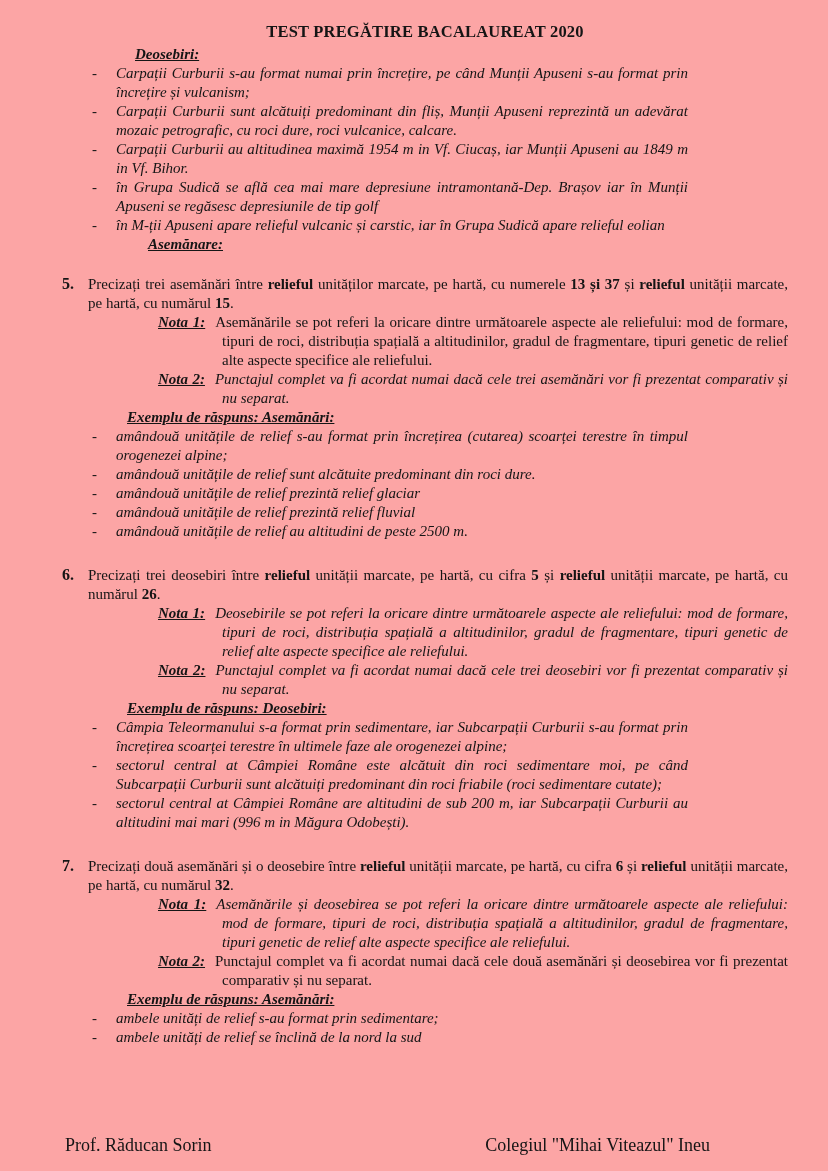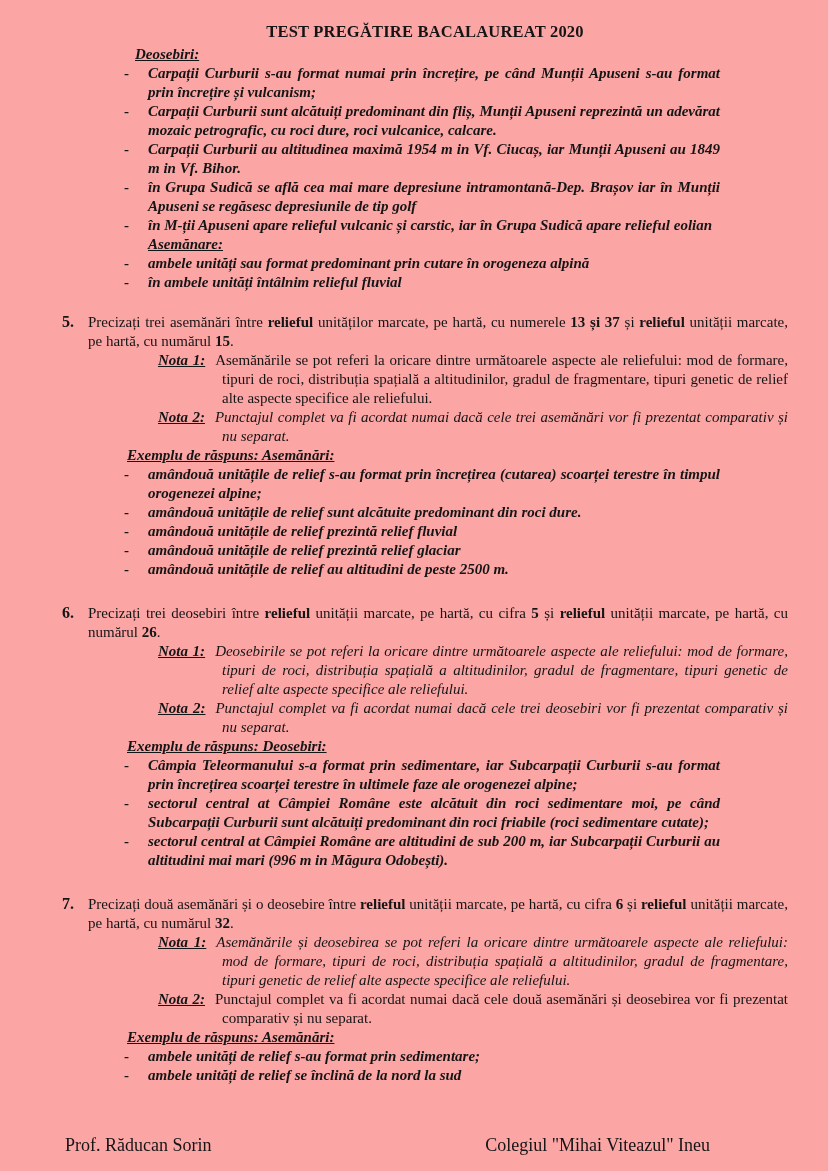--- a/index.html
+++ b/index.html
@@ -27,27 +27,26 @@
   .h-bi {
     font-weight: bold;
     font-style: italic;
     text-decoration: underline;
   }
   .sec-heading-deosebiri { margin-left: 135px; }
   .sec-heading-asemanare { margin-left: 148px; }
   .exemplu-heading { margin-left: 127px; }
 
   .blist .bitem {
-    margin-left: 120px;
+    margin-left: 88px;
     width: 572px;
     padding-left: 28px;
     text-indent: -28px;
     text-align: justify;
     font-style: italic;
-    font-weight: bold;
   }
   .dash {
     display: inline-block;
     width: 28px;
     text-indent: 4px;
     font-style: normal;
   }
   .qblock { margin-top: 20px; }
   .qhead {
     margin-left: 62px;
@@ -98,35 +97,31 @@
     <div class="bitem"><span class="dash">-</span><span>Carpații Curburii s-au format numai prin încrețire, pe când Munții Apuseni s-au format prin încrețire și vulcanism;</span></div>
     <div class="bitem"><span class="dash">-</span><span>Carpații Curburii sunt alcătuiți predominant din fliș, Munții Apuseni reprezintă un adevărat mozaic petrografic, cu roci dure, roci vulcanice, calcare.</span></div>
     <div class="bitem"><span class="dash">-</span><span>Carpații Curburii au altitudinea maximă 1954 m in Vf. Ciucaș, iar Munții Apuseni au 1849 m in Vf. Bihor.</span></div>
     <div class="bitem"><span class="dash">-</span><span>în Grupa Sudică se află cea mai mare depresiune intramontană-Dep. Brașov iar în Munții Apuseni se regăsesc depresiunile de tip golf</span></div>
     <div class="bitem"><span class="dash">-</span><span>în M-ții Apuseni apare relieful vulcanic și carstic, iar în Grupa Sudică apare relieful eolian</span></div>
   </div>
 
   <div class="sec-heading-asemanare">
     <span class="h-bi">Asemănare:</span>
   </div>
-  <div class="blist">
-    <div class="bitem"><span class="dash">-</span><span>ambele unități sau format predominant prin cutare în orogeneza alpină</span></div>
-    <div class="bitem"><span class="dash">-</span><span>în ambele unități întâlnim relieful fluvial</span></div>
-  </div>
 
   <div class="qblock">
     <div class="qhead"><span class="qnum">5.</span><span>Precizați trei asemănări între </span><span class="b">relieful</span><span> unităților marcate, pe hartă, cu numerele </span><span class="b">13 și 37</span><span> și </span><span class="b">relieful</span><span> unității marcate, pe hartă, cu numărul </span><span class="b">15</span><span>.</span></div>
     <div class="nota"><span class="h-bi nota-label">Nota 1:</span><span class="roman">Asemănările se pot referi la oricare dintre următoarele aspecte ale reliefului: mod de formare, tipuri de roci, distribuția spațială a altitudinilor, gradul de fragmentare, tipuri genetic de relief alte aspecte specifice ale reliefului.</span></div>
     <div class="nota"><span class="h-bi nota-label">Nota 2:</span><span>Punctajul complet va fi acordat numai dacă cele trei asemănări vor fi prezentat comparativ și nu separat.</span></div>
     <div class="exemplu-heading"><span class="h-bi">Exemplu de răspuns: Asemănări:</span></div>
     <div class="blist">
       <div class="bitem"><span class="dash">-</span><span>amândouă unitățile de relief s-au format prin încrețirea (cutarea) scoarței terestre în timpul orogenezei alpine;</span></div>
       <div class="bitem"><span class="dash">-</span><span>amândouă unitățile de relief sunt alcătuite predominant din roci dure.</span></div>
+      <div class="bitem"><span class="dash">-</span><span>amândouă unitățile de relief prezintă relief glaciar</span></div>
       <div class="bitem"><span class="dash">-</span><span>amândouă unitățile de relief prezintă relief fluvial</span></div>
-      <div class="bitem"><span class="dash">-</span><span>amândouă unitățile de relief prezintă relief glaciar</span></div>
       <div class="bitem"><span class="dash">-</span><span>amândouă unitățile de relief au altitudini de peste 2500 m.</span></div>
     </div>
   </div>
 
   <div class="qblock" style="margin-top:24px;">
     <div class="qhead"><span class="qnum">6.</span><span>Precizați trei deosebiri între </span><span class="b">relieful</span><span> unității marcate, pe hartă, cu cifra </span><span class="b">5</span><span> și </span><span class="b">relieful</span><span> unității marcate, pe hartă, cu numărul </span><span class="b">26</span><span>.</span></div>
     <div class="nota"><span class="h-bi nota-label">Nota 1:</span><span>Deosebirile se pot referi la oricare dintre următoarele aspecte ale reliefului: mod de formare, tipuri de roci, distribuția spațială a altitudinilor, gradul de fragmentare, tipuri genetic de relief alte aspecte specifice ale reliefului.</span></div>
     <div class="nota"><span class="h-bi nota-label">Nota 2:</span><span>Punctajul complet va fi acordat numai dacă cele trei deosebiri vor fi prezentat comparativ și nu separat.</span></div>
     <div class="exemplu-heading"><span class="h-bi">Exemplu de răspuns: Deosebiri:</span></div>
     <div class="blist">

